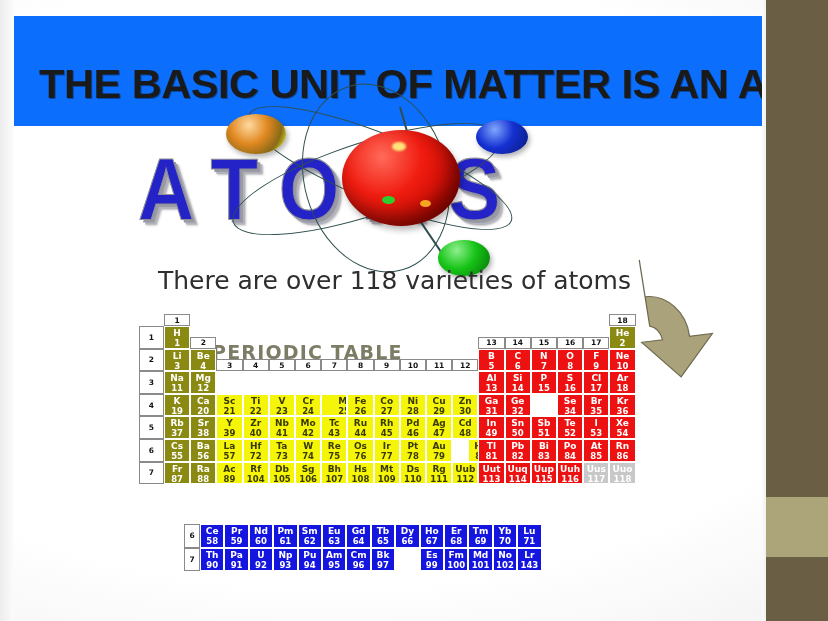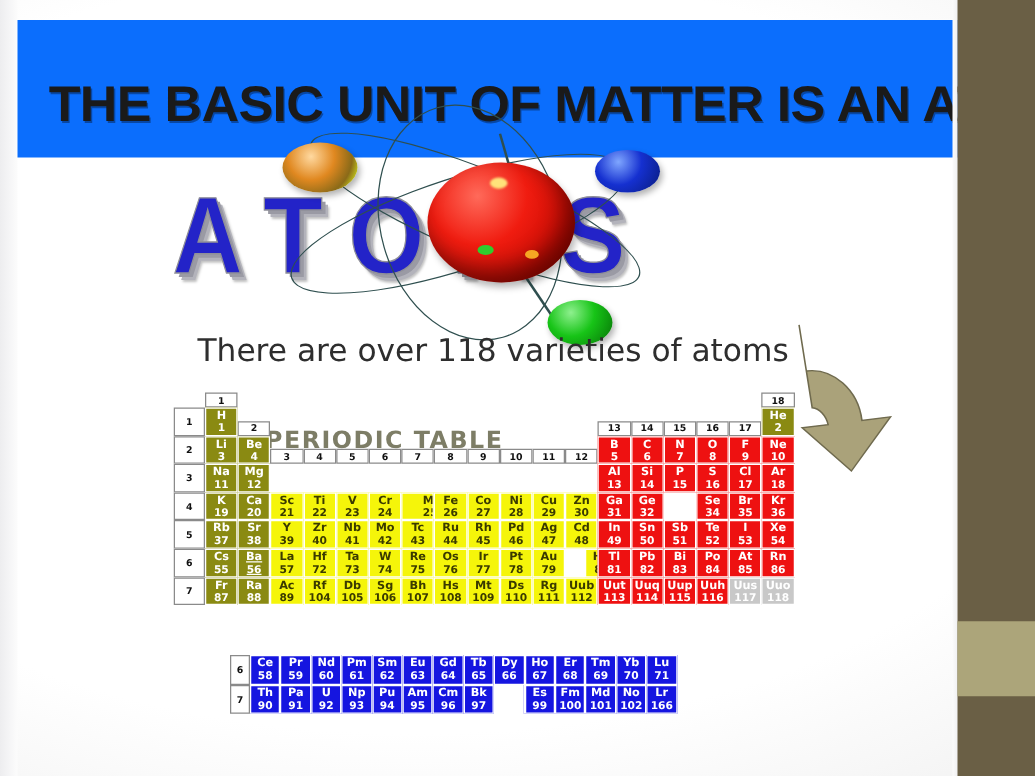--- a/index.html
+++ b/index.html
@@ -421,21 +421,21 @@
         <span class="num">53</span>
       </div>
       <div class="pt-cell c-red" style="left: 473.4px; top: 116.4px; width: 26.2px; height: 22.6px;">
         <span class="sym">Xe</span>
         <span class="num">54</span>
       </div>
       <div class="pt-cell c-alk" style="left: 28px; top: 139px; width: 26.2px; height: 22.6px;">
         <span class="sym">Cs</span>
         <span class="num">55</span>
       </div>
-      <div class="pt-cell c-alk" style="left: 54.2px; top: 139px; width: 26.2px; height: 22.6px; text-decoration: underline;">
+      <div class="pt-cell c-alk" style="left: 54.2px; top: 139px; width: 26.2px; height: 22.6px;">
         <span class="sym">Ba</span>
         <span class="num">56</span>
       </div>
       <div class="pt-cell c-tm" style="left: 80.4px; top: 139px; width: 26.2px; height: 22.6px;">
         <span class="sym">La</span>
         <span class="num">57</span>
       </div>
       <div class="pt-cell c-tm" style="left: 106.6px; top: 139px; width: 26.2px; height: 22.6px;">
         <span class="sym">Hf</span>
         <span class="num">72</span>
@@ -676,21 +676,21 @@
       <div class="pt-cell c-blue" style="left: 284.4px; top: 23.5px; width: 24.4px; height: 23.5px;">
         <span class="sym">Md</span>
         <span class="num">101</span>
       </div>
       <div class="pt-cell c-blue" style="left: 308.8px; top: 23.5px; width: 24.4px; height: 23.5px;">
         <span class="sym">No</span>
         <span class="num">102</span>
       </div>
       <div class="pt-cell c-blue" style="left: 333.2px; top: 23.5px; width: 24.4px; height: 23.5px;">
         <span class="sym">Lr</span>
-        <span class="num">166</span>
+        <span class="num">143</span>
       </div>
     </div>
 
 
   <div class="bar-right-gap"></div>
   <div class="bar-right"></div>
   <div class="bar-right-tan"></div>
 </div>
 
 </body></html>

